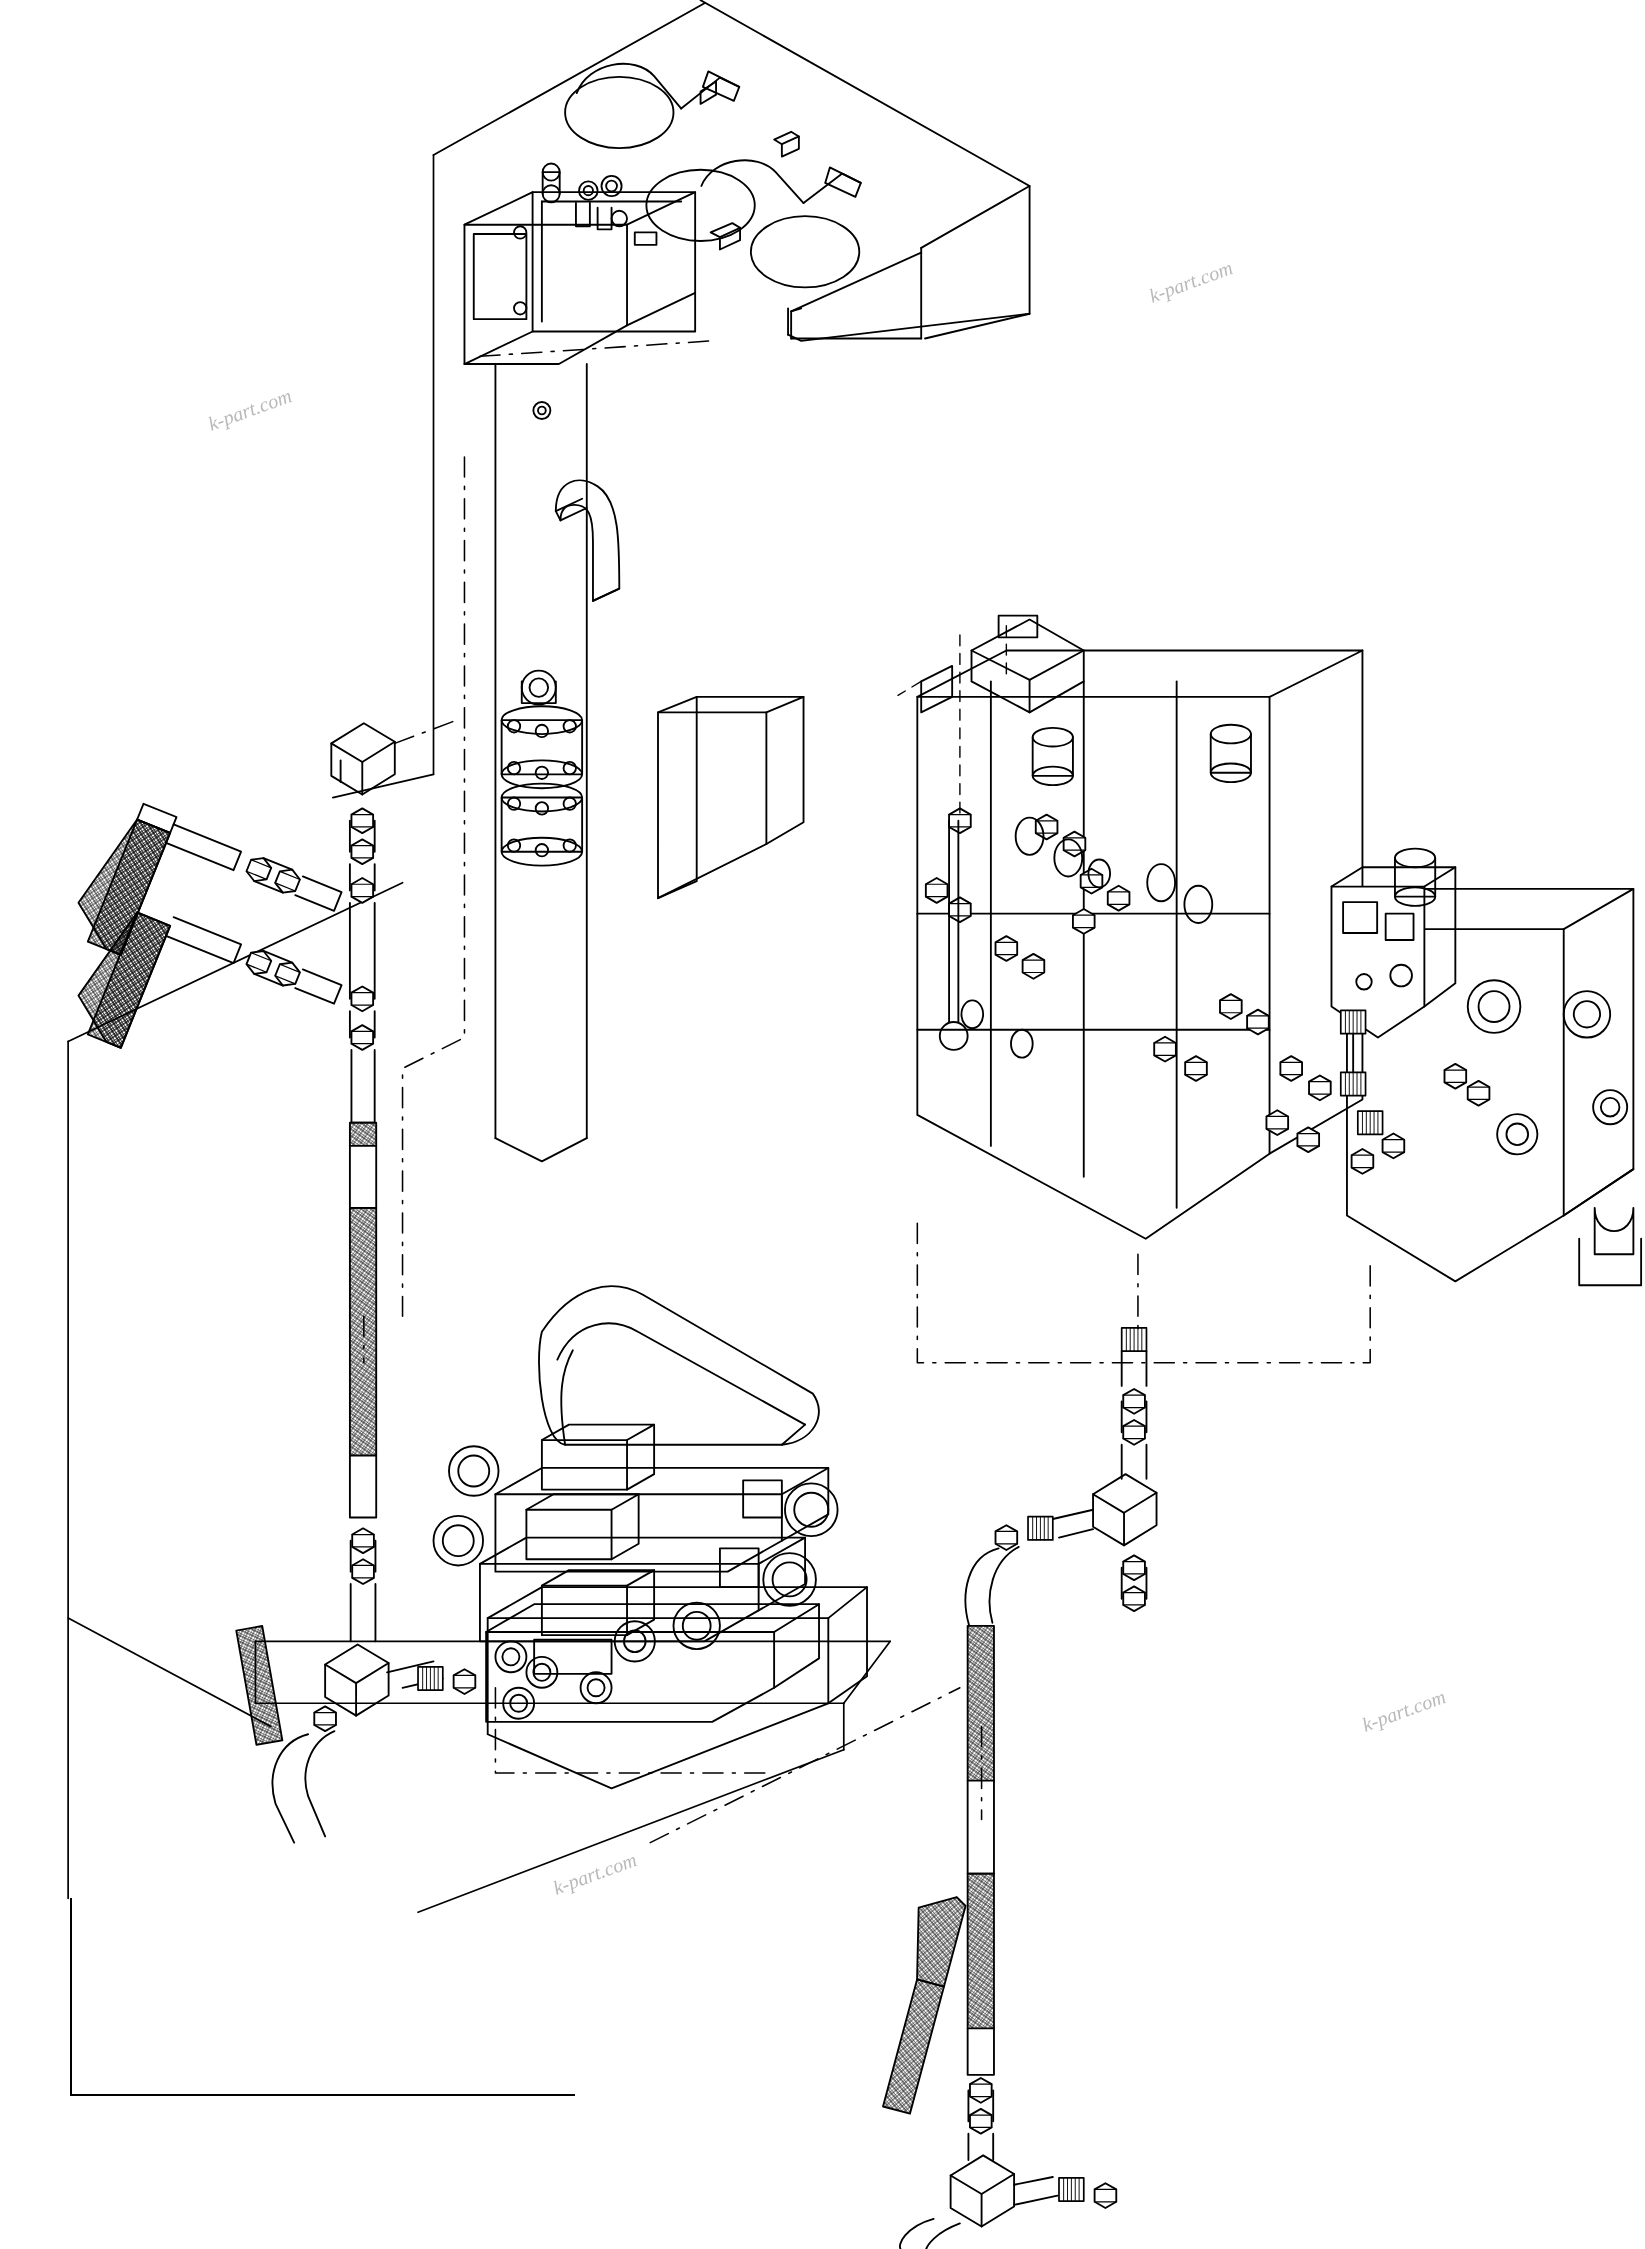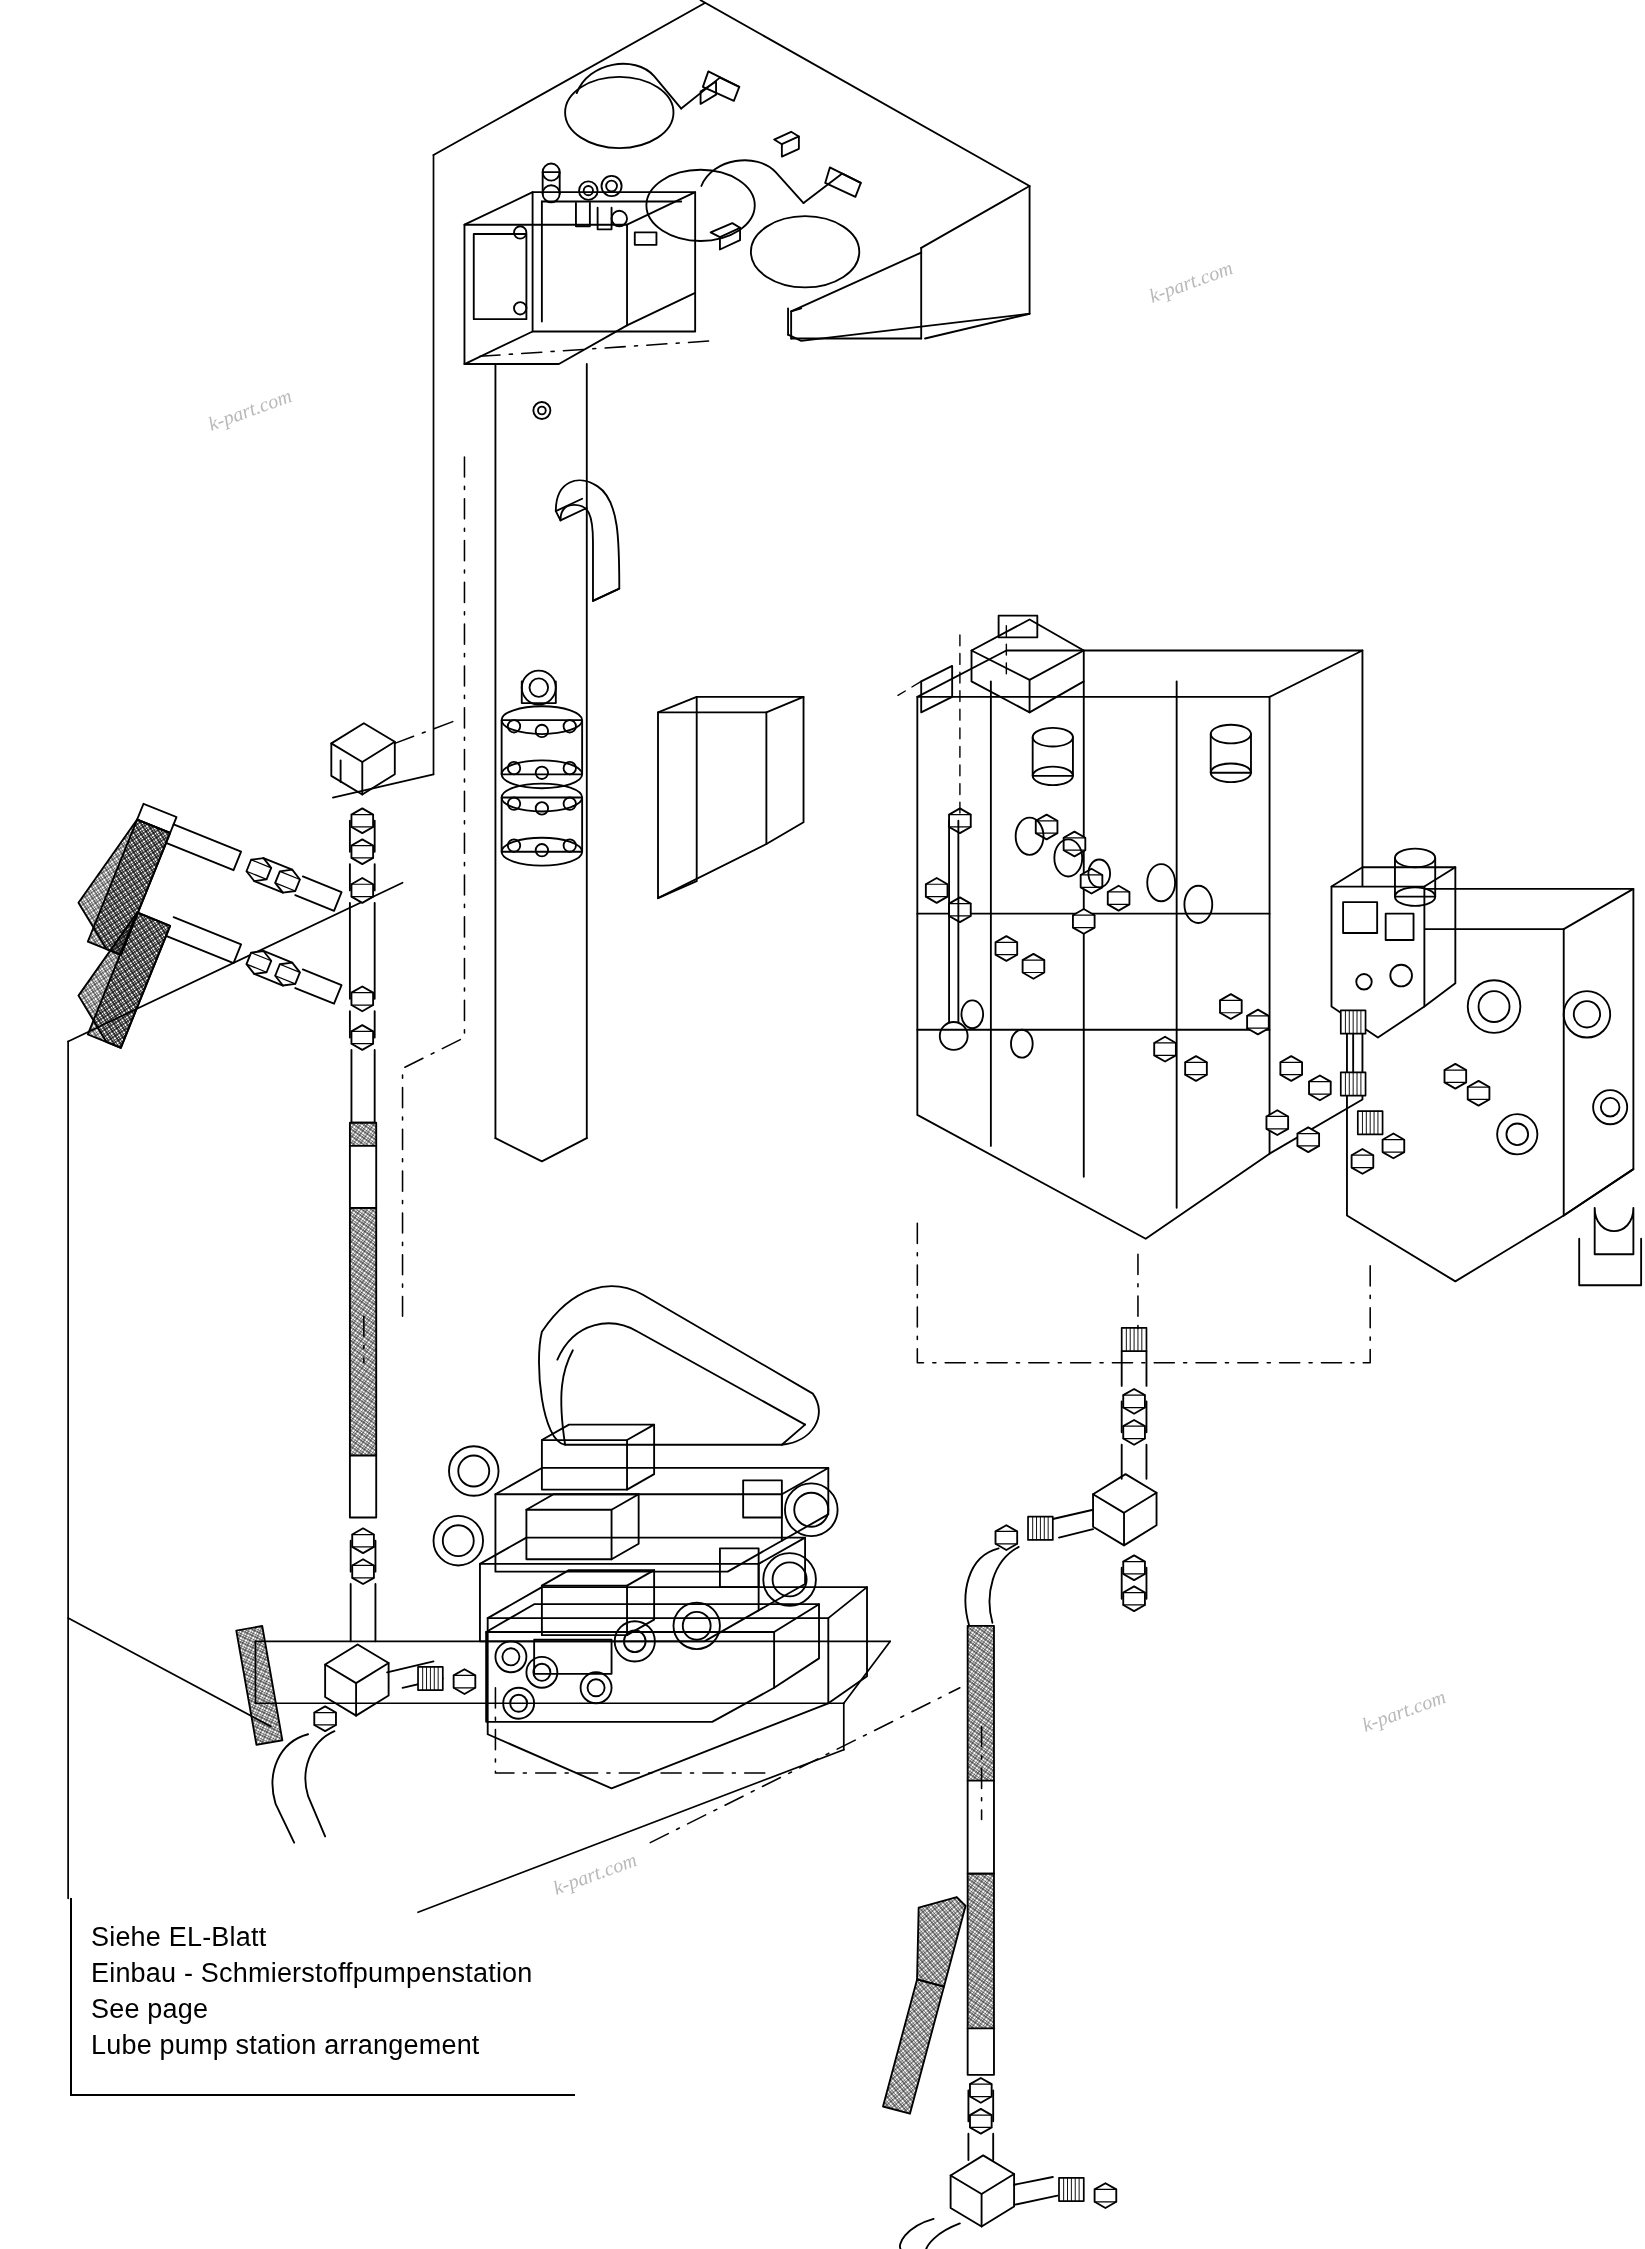--- a/index.html
+++ b/index.html
@@ -487,21 +487,15 @@
     </g>
   </svg>
 
   <div class="wm" style="left:205px; top:414px;">k-part.com</div>
   <div class="wm" style="left:1146px; top:286px;">k-part.com</div>
   <div class="wm" style="left:1359px; top:1715px;">k-part.com</div>
   <div class="wm" style="left:550px; top:1878px;">k-part.com</div>
 
   <div id="caption-rule-v"></div>
   <div id="caption-rule"></div>
-  <div id="caption">
-    <div class="line">Siehe EL-Blatt</div>
-    <div class="line">Einbau - Schmierstoffpumpenstation</div>
-    <div class="line">See page</div>
-    <div class="line">Lube pump station arrangement</div>
-  </div>
 
 </div>
 
 
 </body></html>

